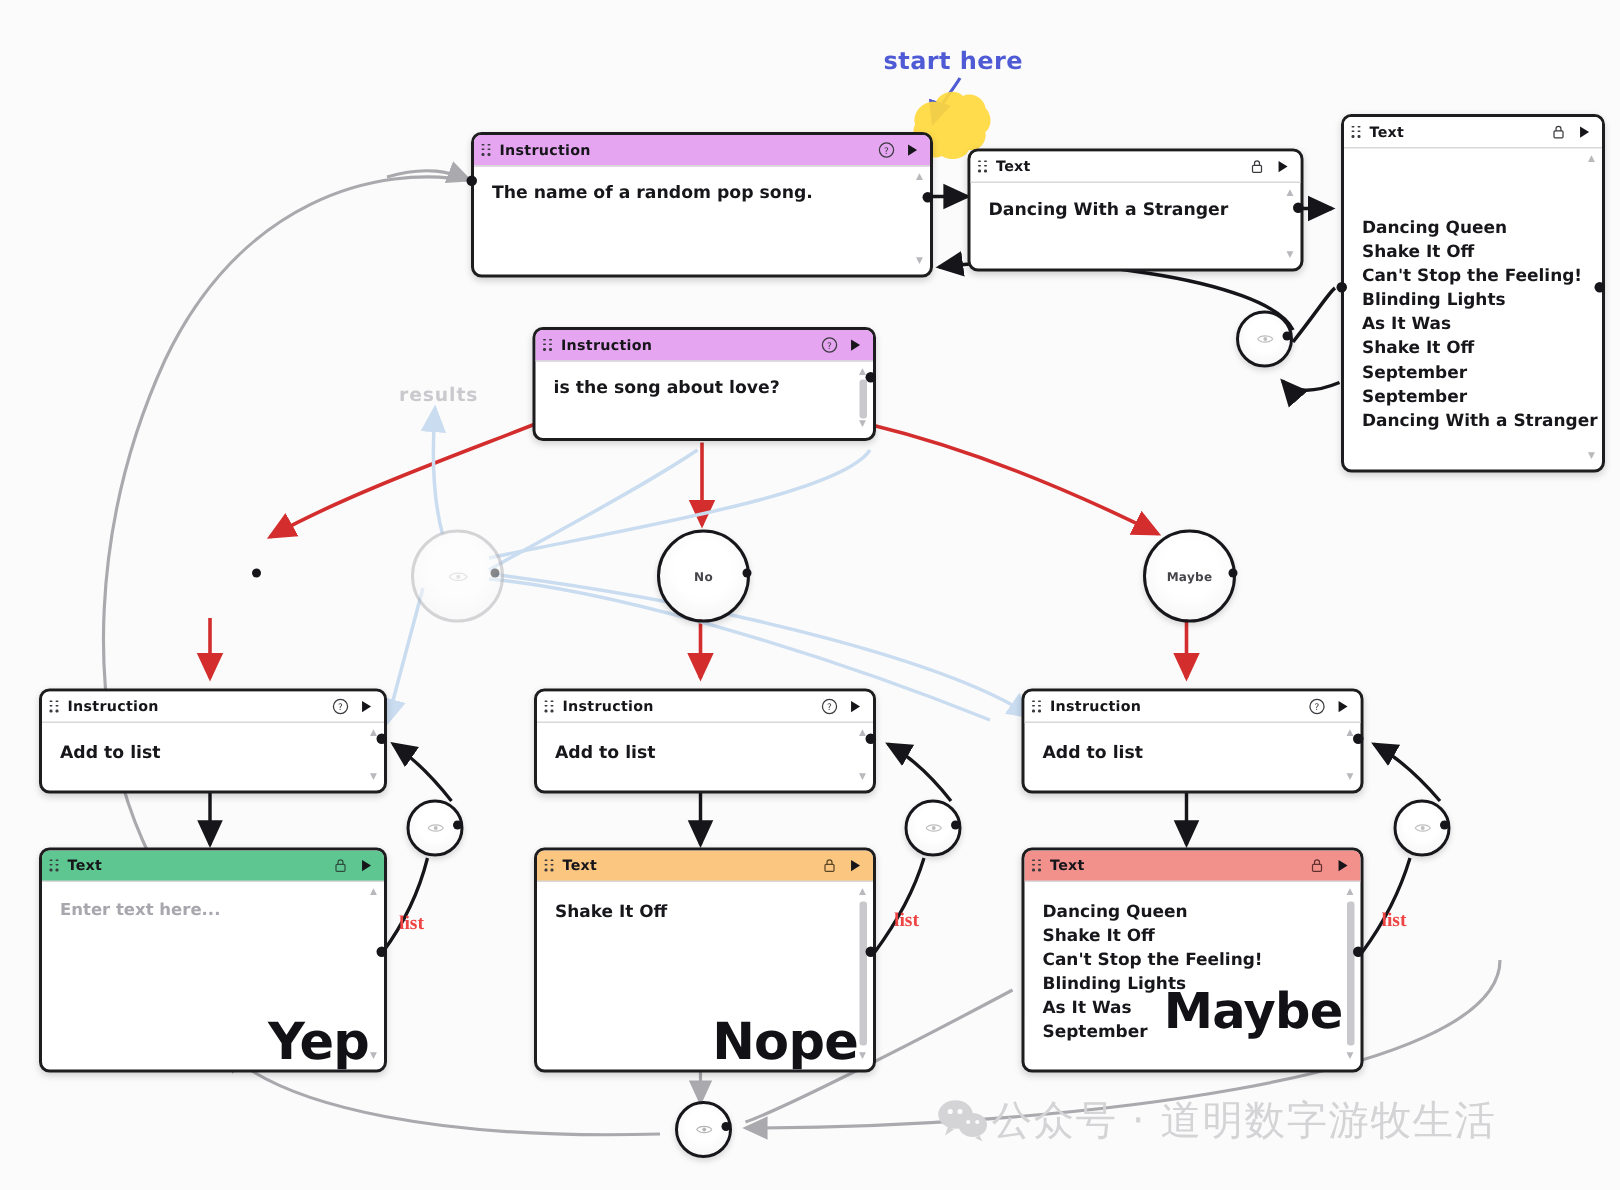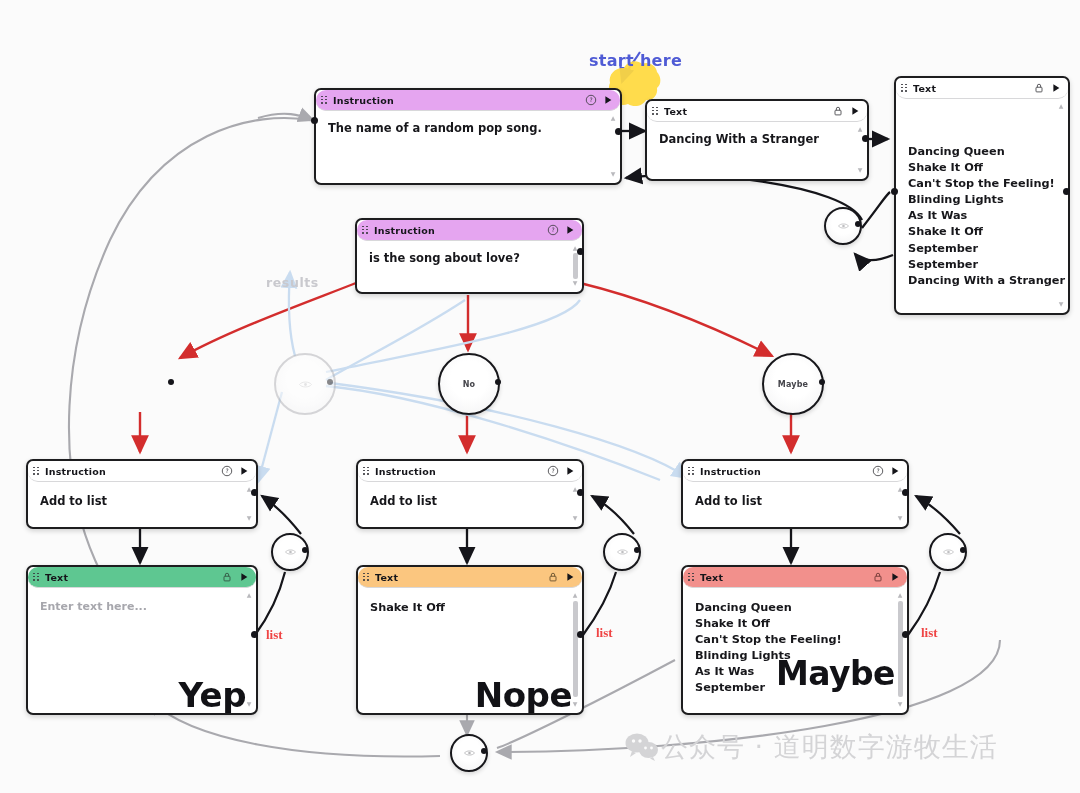--- a/index.html
+++ b/index.html
@@ -5,21 +5,21 @@
   html,body{margin:0;padding:0;background:#fbfbfb;}
   body{width:1080px;height:793px;position:relative;overflow:hidden;
        font-family:"DejaVu Sans",sans-serif;}
   #canvas{position:absolute;inset:0;}
   svg.wires{position:absolute;left:0;top:0;width:1080px;height:793px;overflow:visible;}
 
   
   .node{position:absolute;background:#fff;border:2px solid #1d1d1f;border-radius:7px;
         box-shadow:0 2px 5px rgba(0,0,0,.17);overflow:hidden;z-index:5;}
   .nhead{display:flex;align-items:center;height:20px;padding:0 6px 0 5px;
-         border-bottom:1px solid #d8d8da;position:relative;border-radius:10px;}
+         border-bottom:1px solid #d8d8da;position:relative;}
   .ntitle{font-size:9.5px;font-weight:700;letter-spacing:.2px;color:#15151a;
           margin-left:5px;flex:1;}
   .grip{width:7px;height:9px;display:grid;grid-template-columns:1fr 1fr;
         grid-template-rows:1fr 1fr 1fr;gap:1.2px;}
   .grip i{width:1.6px;height:1.6px;background:#3a3a3f;border-radius:50%;display:block;}
   .hicon{width:12px;height:12px;margin-left:5px;display:block;}
   .nbody{position:relative;padding:10px 16px 8px 12px;box-sizing:border-box;}
   .nbody p{margin:0 0 14px 0;font-size:11.5px;font-weight:700;color:#17171b;
            line-height:1.25;white-space:nowrap;}
   .nbody p:last-child{margin-bottom:0;}
@@ -42,21 +42,21 @@
         border:2.5px solid #17171b;background:radial-gradient(circle at 50% 42%,#fff 42%,#f1f1f2 100%);
         box-shadow:0 2px 4px rgba(0,0,0,.15);display:flex;align-items:center;justify-content:center;z-index:6;}
   .circ span{font-size:8px;font-weight:700;color:#45454b;letter-spacing:.2px;}
   .circ.small{width:34px;height:34px;border-width:2px;}
   .circ.ghost{border-color:#b6b6ba;box-shadow:none;opacity:.55;}
   .eye{width:13px;height:9px;opacity:.30;}
   .circ.small .eye{width:11px;height:8px;opacity:.34;}
   .cport{position:absolute;width:6px;height:6px;border-radius:50%;background:#15151a;z-index:7;}
 
   
-  .ann{position:absolute;z-index:9;font-weight:700;margin-top:20px;}
+  .ann{position:absolute;z-index:9;font-weight:700;}
   .ann-start{color:#4f5bd5;font-size:16px;letter-spacing:.3px;}
   .ann-list{color:#ef4444;font-size:13px;font-family:Liberation Serif, serif;}
   .ann-result{color:#c9c9ce;font-size:12.5px;letter-spacing:.6px;}
   .hl{position:absolute;z-index:3;}
 
   
   .wm{position:absolute;display:flex;align-items:center;gap:2px;z-index:8;}
   .wm-txt{font-size:27px;color:#d4d4d6;font-family:"DejaVu Sans",sans-serif;letter-spacing:1px;white-space:nowrap;}
 </style>
 </head>

